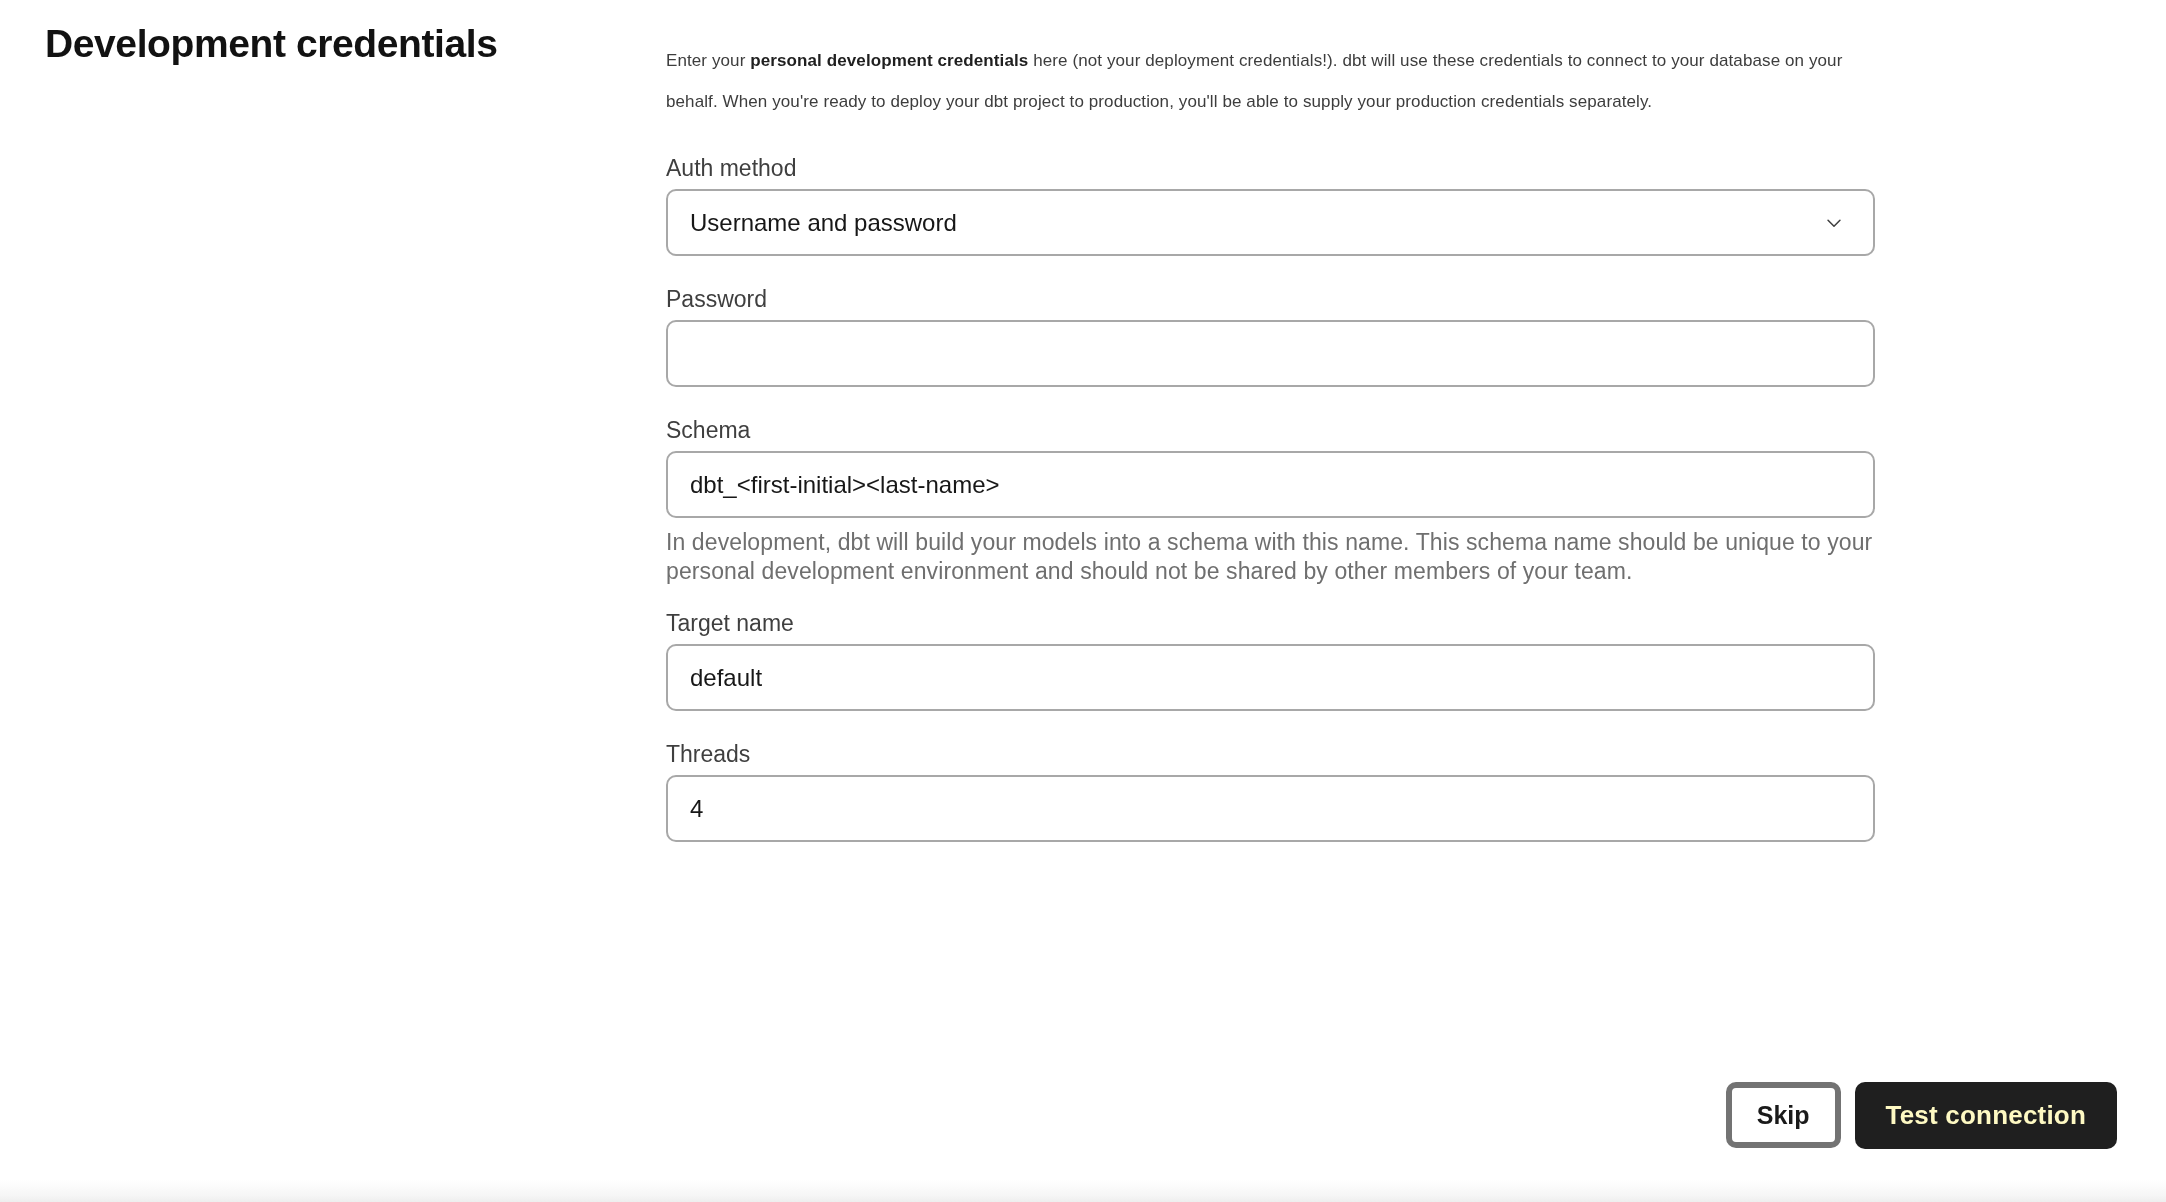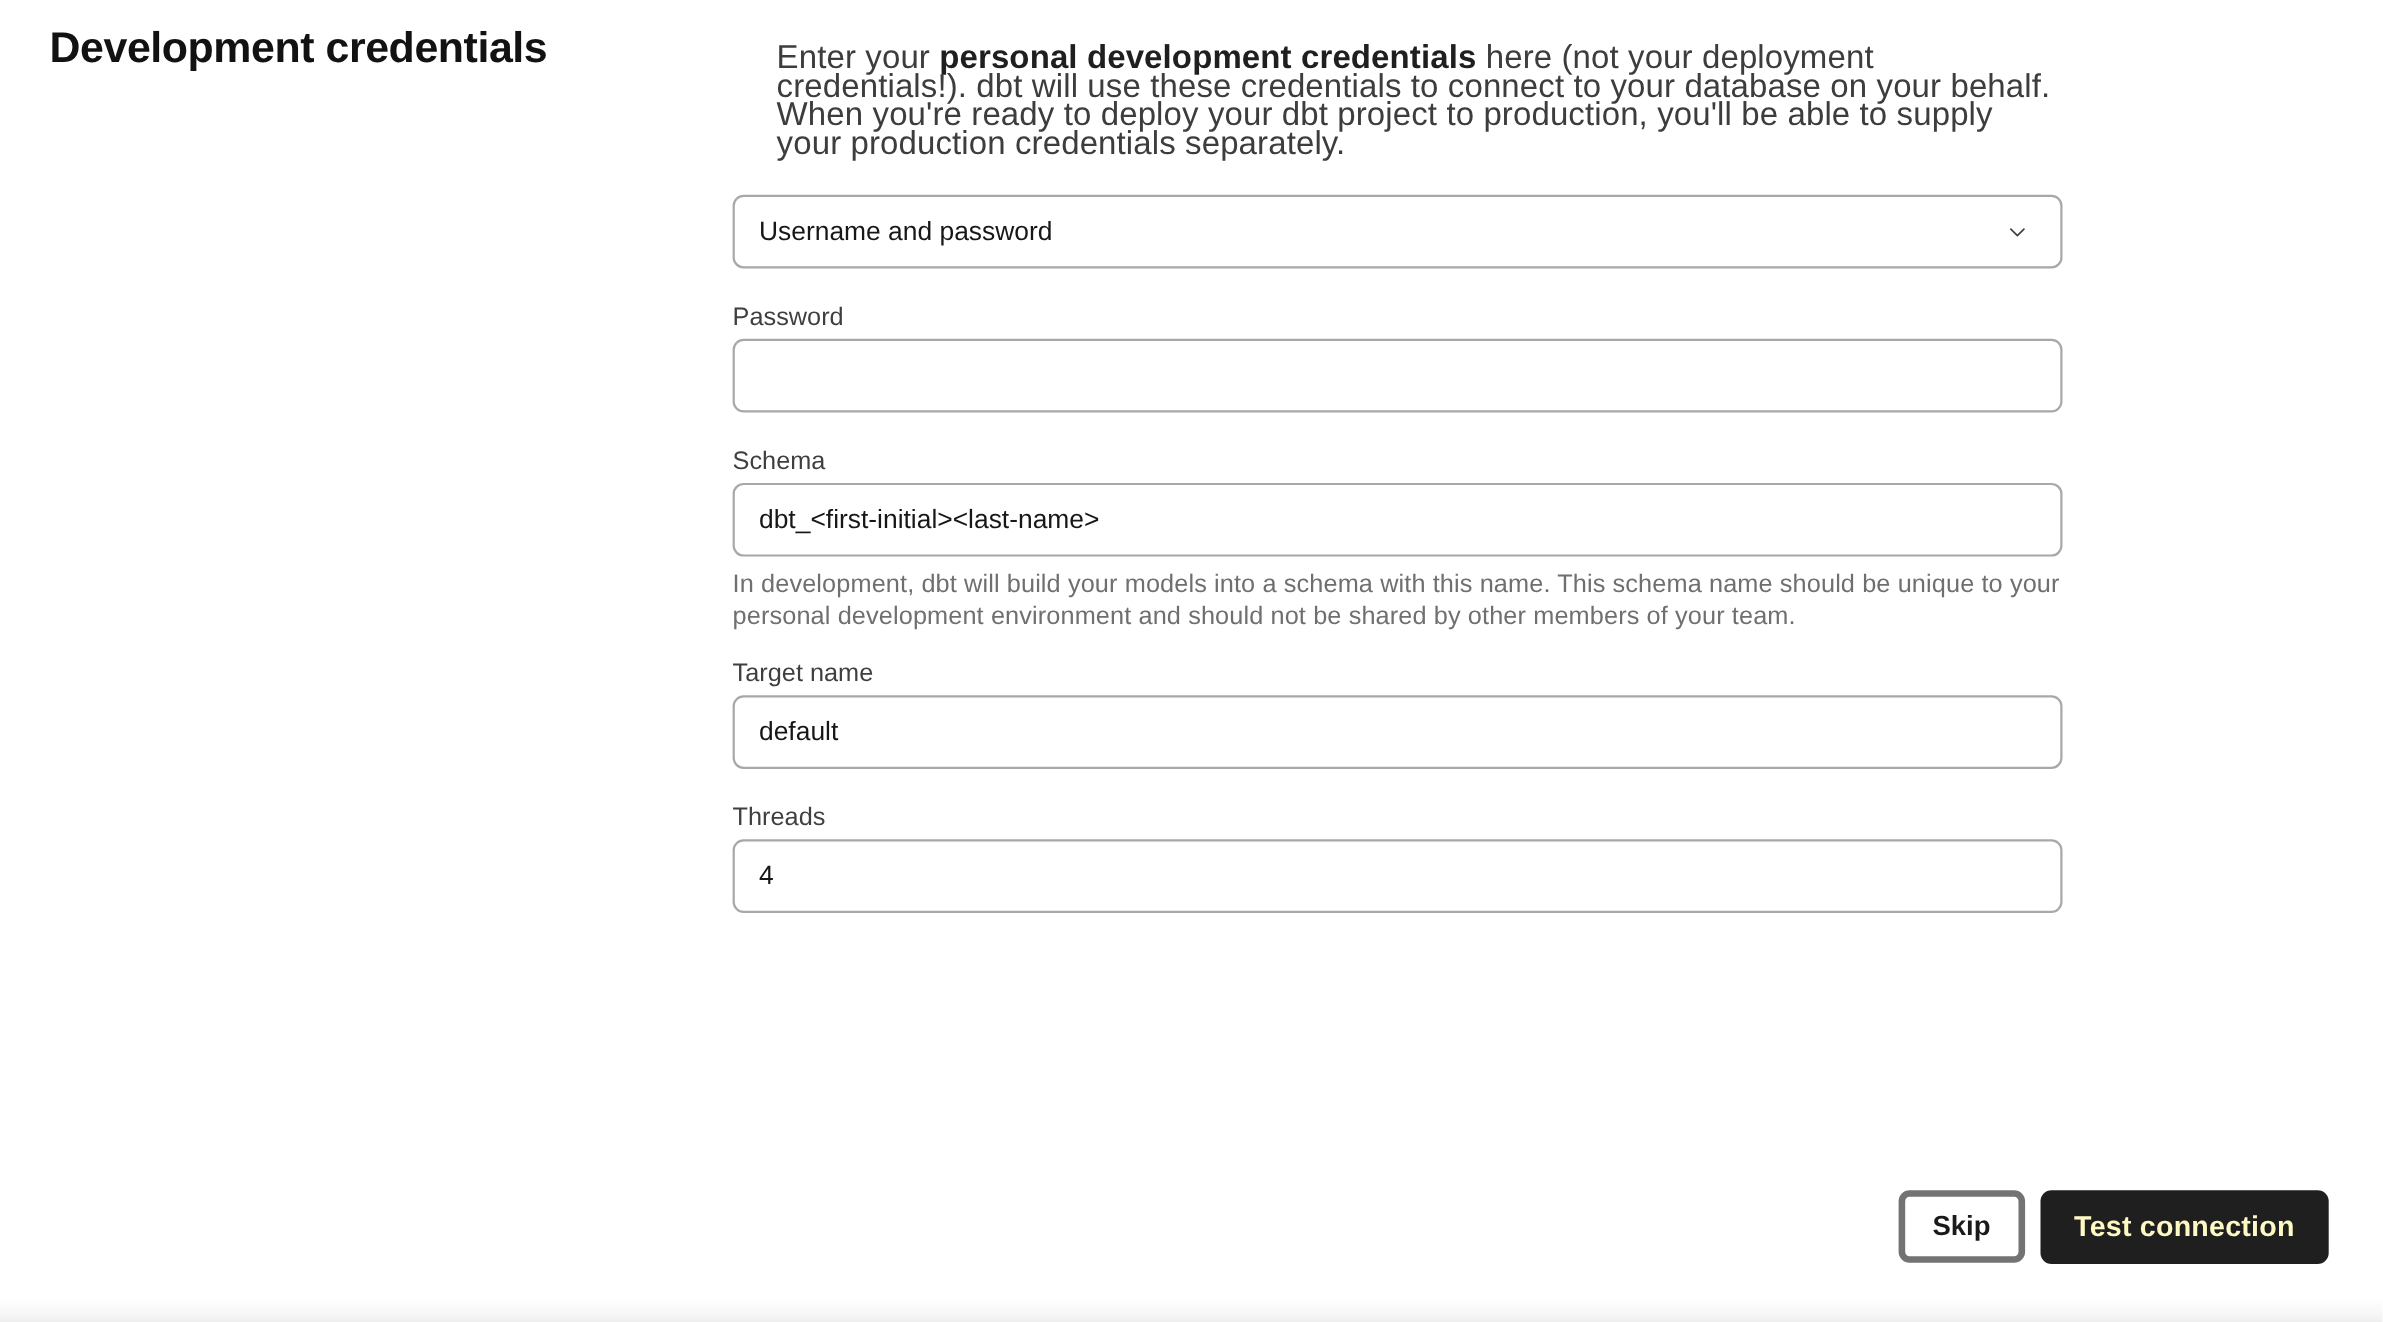--- a/index.html
+++ b/index.html
@@ -17,25 +17,24 @@
   }
 
   .right-col {
     position: absolute;
     left: 666px;
     top: 40px;
     width: 1209px;
   }
 
   .description {
-    font-size: 30px;
-    line-height: 26px;
+    font-size: 17px;
+    line-height: 41px;
     color: #3d3d3d;
     letter-spacing: 0.1px;
-    margin-left: 40px;
   }
   .description strong { font-weight: 700; color: #1f1f1f; }
 
   .field { margin-top: 30px; }
   .field.first { margin-top: 33px; }
 
   .field-label {
     display: block;
     font-size: 23px;
     font-weight: 500;
@@ -125,20 +124,21 @@
 </head>
 <body>
 
 <h1 class="page-title">Development credentials</h1>
 
 <div class="right-col">
 
   <p class="description"><span>Enter your </span><strong>personal development credentials</strong><span> here (not your deployment credentials!). dbt will use these credentials to connect to your database on your behalf. When you're ready to deploy your dbt project to production, you'll be able to supply your production credentials separately.</span></p>
 
   <div class="field first">
+    <label class="field-label">Auth method</label>
     <div class="select-box" role="button">
       <span>Username and password</span>
       <span class="chevron">
         <svg width="26" height="26" viewBox="0 0 24 24" fill="none">
           <path d="M6.5 9.5 L12 15 L17.5 9.5" stroke="#3f3f3f" stroke-width="1.4" stroke-linecap="round" stroke-linejoin="round"></path>
         </svg>
       </span>
     </div>
   </div>
 

